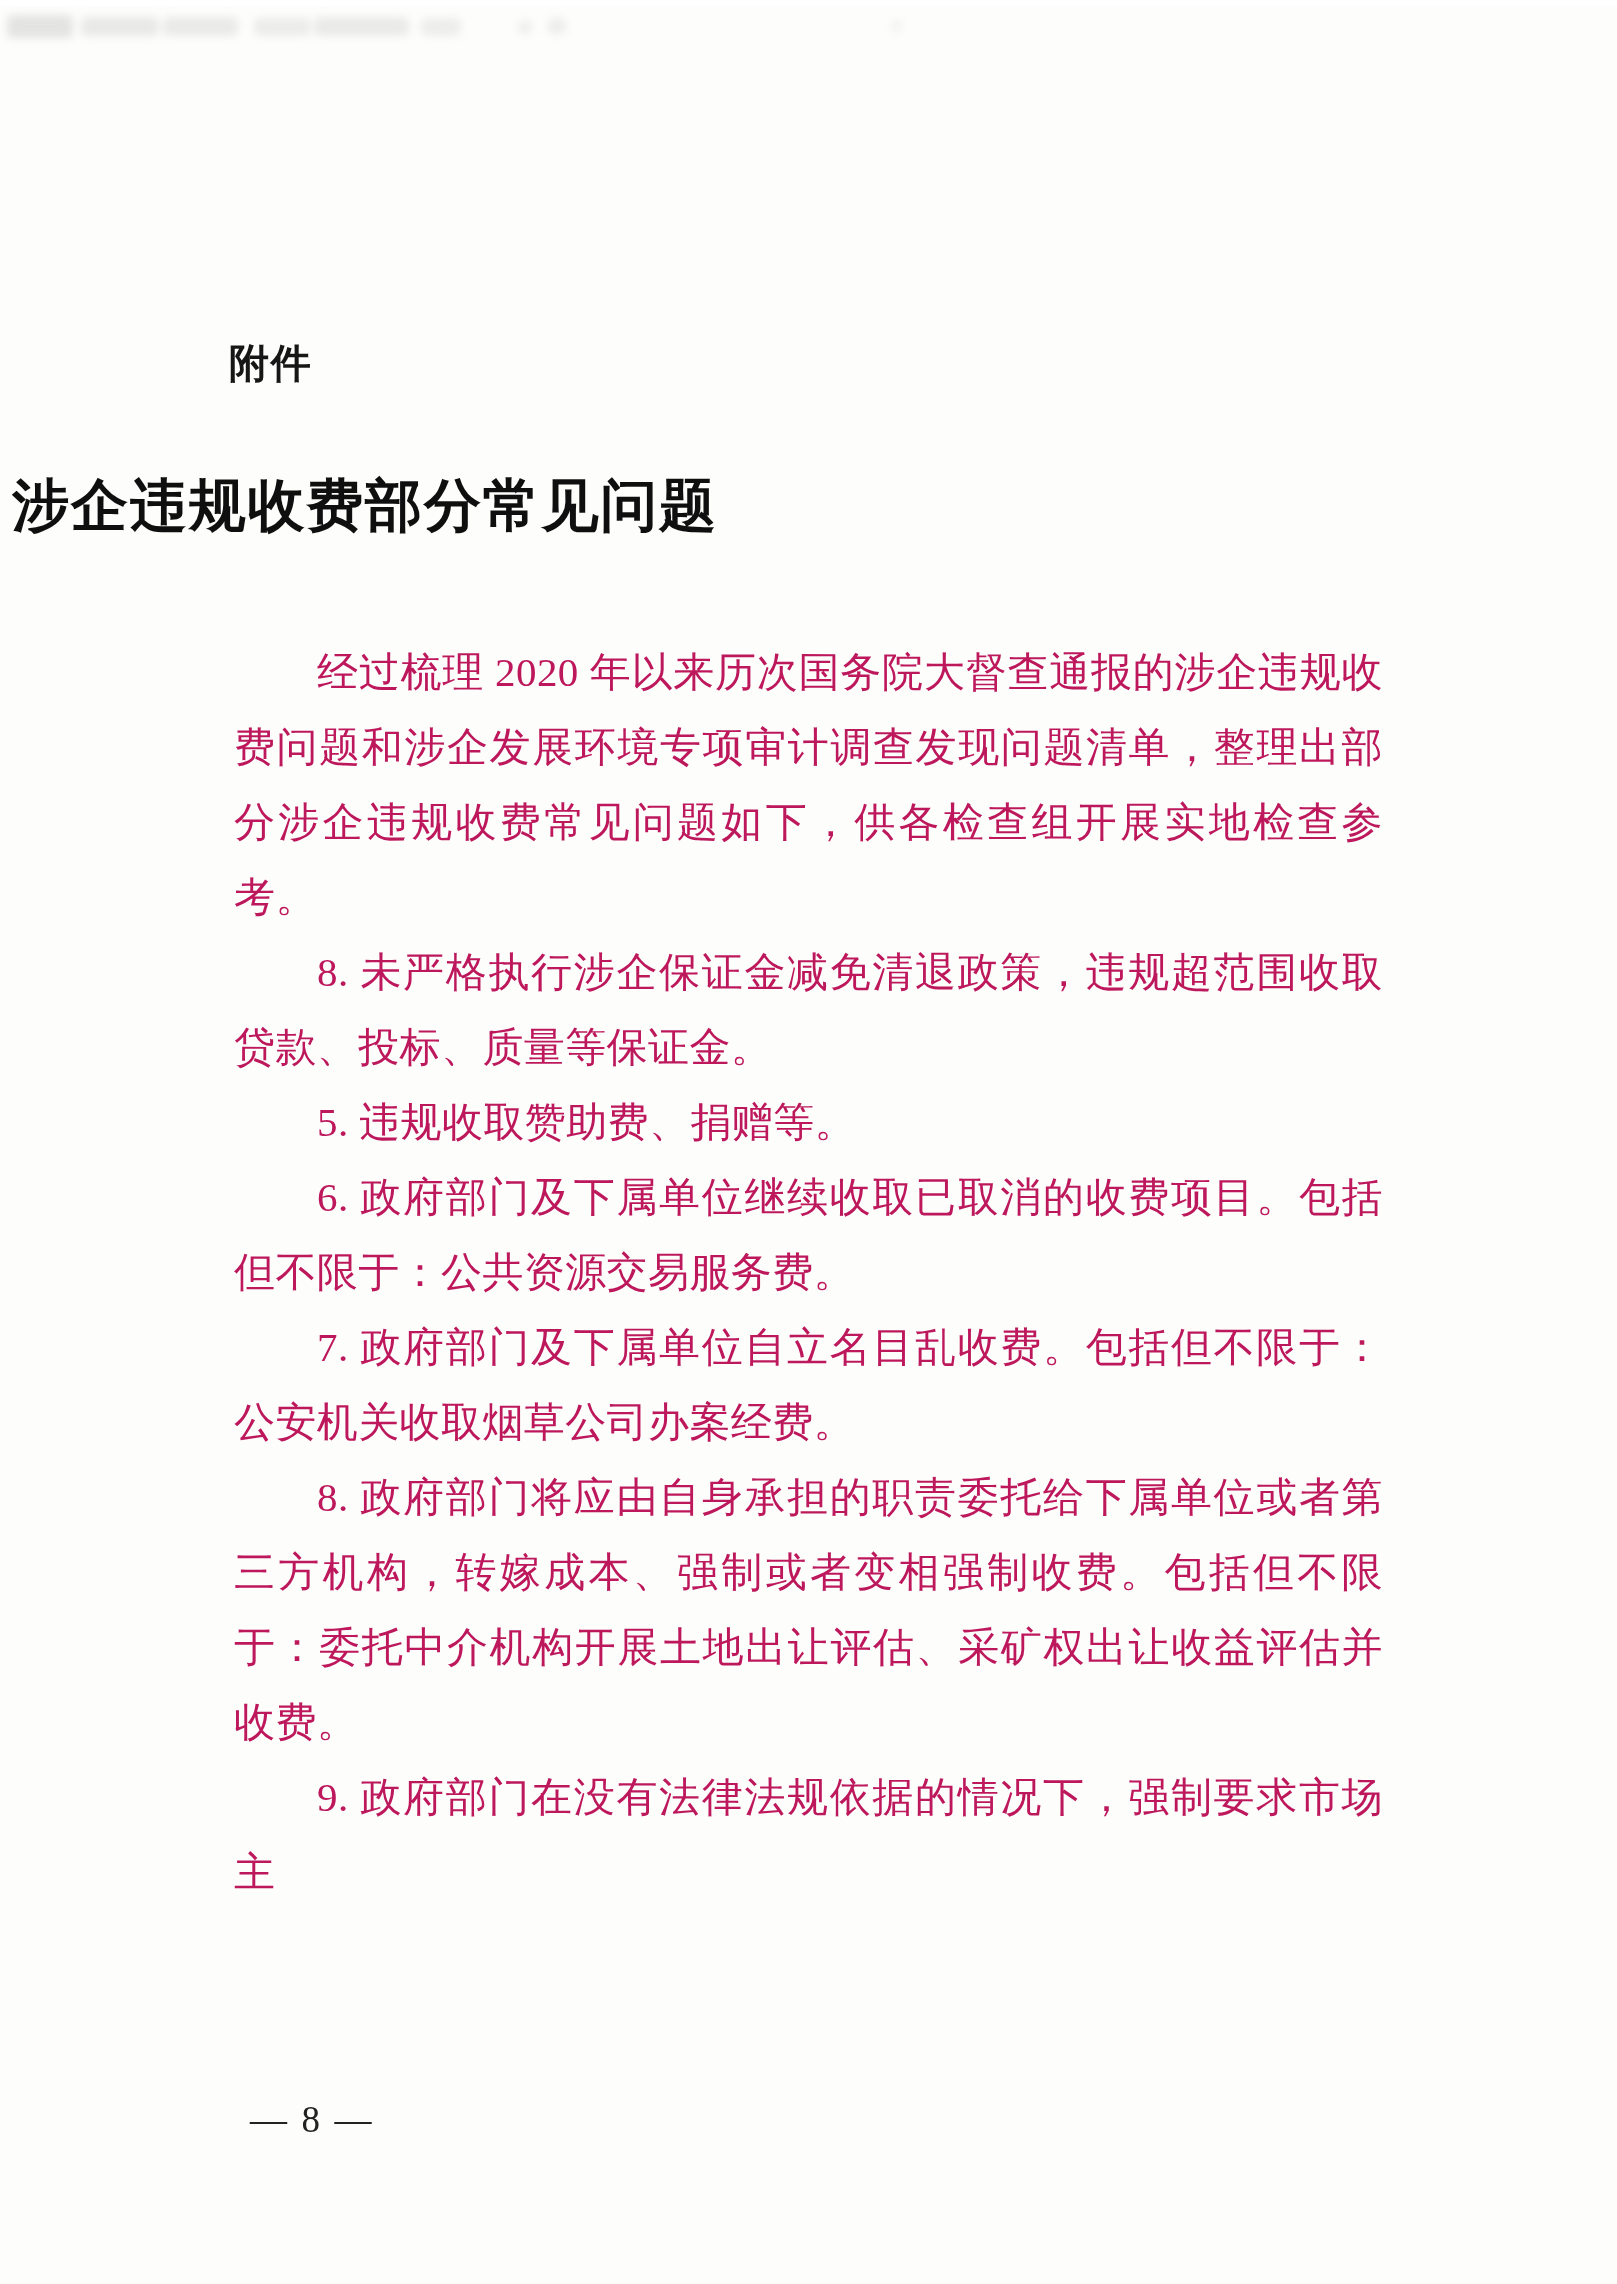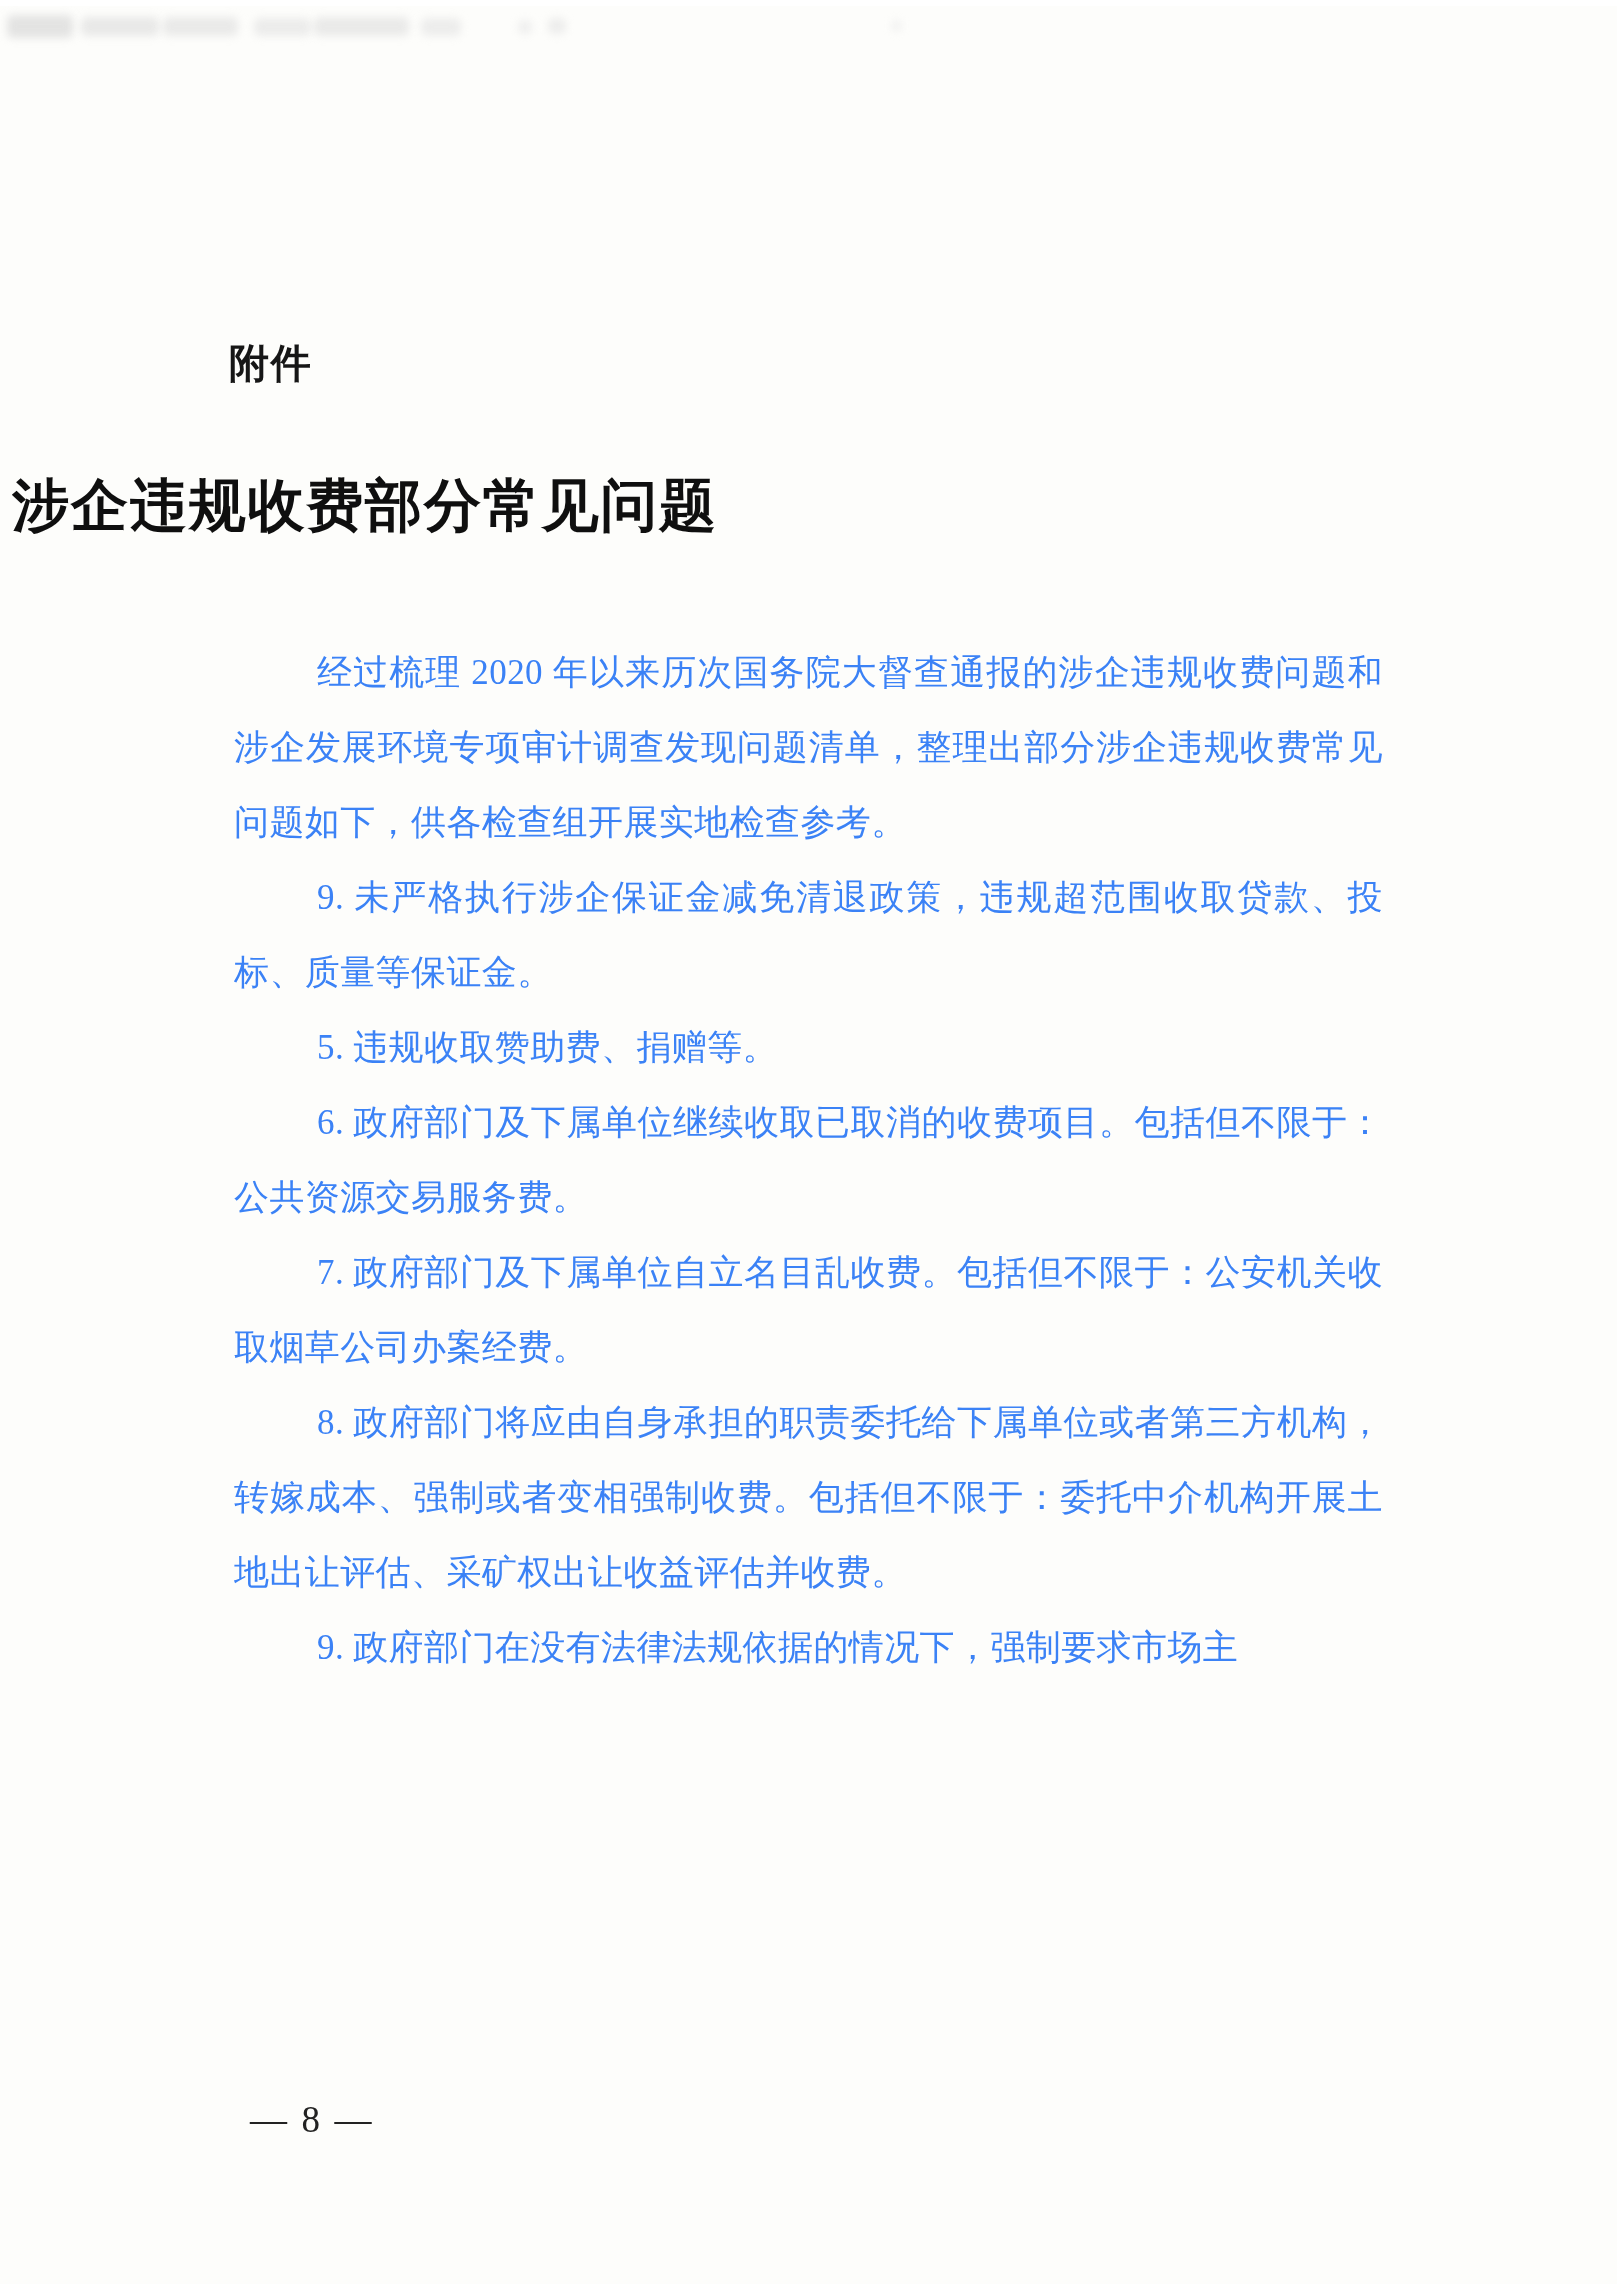--- a/index.html
+++ b/index.html
@@ -48,26 +48,26 @@
     font-size: 57px;
     line-height: 1;
     letter-spacing: 1.8px;
     color: #0f0f0f;
   }
   .doc-body {
     position: absolute;
     left: 234px;
     top: 629px;
     width: 1149px;
-    font-size: 35px;
+    font-size: 41px;
     line-height: 75px;
     letter-spacing: 0.4px;
     text-align: justify;
     text-justify: inter-character;
-    color: #3b82f6;
+    color: #be185d;
   }
   .doc-body p {
     margin: 0;
     padding: 0;
     text-indent: 83px;
   }
   .page-footer {
     position: absolute;
     left: 250px;
     top: 2095px;
@@ -91,21 +91,21 @@
   <div class="artifact" style="left:518px; top:14px; width:14px;  height:14px; background:#e3e3e3;"></div>
   <div class="artifact" style="left:548px; top:12.3px; width:17.6px;  height:16px; background:#e0e0e0;"></div>
   <div class="artifact" style="left:892px;top:14px; width:8.8px;  height:12.3px; background:#e5e5e5;"></div>
 
   <div class="attachment-label">附件</div>
 
   <h1 class="doc-title">涉企违规收费部分常见问题</h1>
 
   <div class="doc-body">
     <p>经过梳理 2020 年以来历次国务院大督查通报的涉企违规收费问题和涉企发展环境专项审计调查发现问题清单，整理出部分涉企违规收费常见问题如下，供各检查组开展实地检查参考。</p>
-    <p>9. 未严格执行涉企保证金减免清退政策，违规超范围收取贷款、投标、质量等保证金。</p>
+    <p>8. 未严格执行涉企保证金减免清退政策，违规超范围收取贷款、投标、质量等保证金。</p>
     <p>5. 违规收取赞助费、捐赠等。</p>
     <p>6. 政府部门及下属单位继续收取已取消的收费项目。包括但不限于：公共资源交易服务费。</p>
     <p>7. 政府部门及下属单位自立名目乱收费。包括但不限于：公安机关收取烟草公司办案经费。</p>
     <p>8. 政府部门将应由自身承担的职责委托给下属单位或者第三方机构，转嫁成本、强制或者变相强制收费。包括但不限于：委托中介机构开展土地出让评估、采矿权出让收益评估并收费。</p>
     <p>9. 政府部门在没有法律法规依据的情况下，强制要求市场主</p>
   </div>
 
   <div class="page-footer">— 8 —</div>
 
 </div>

